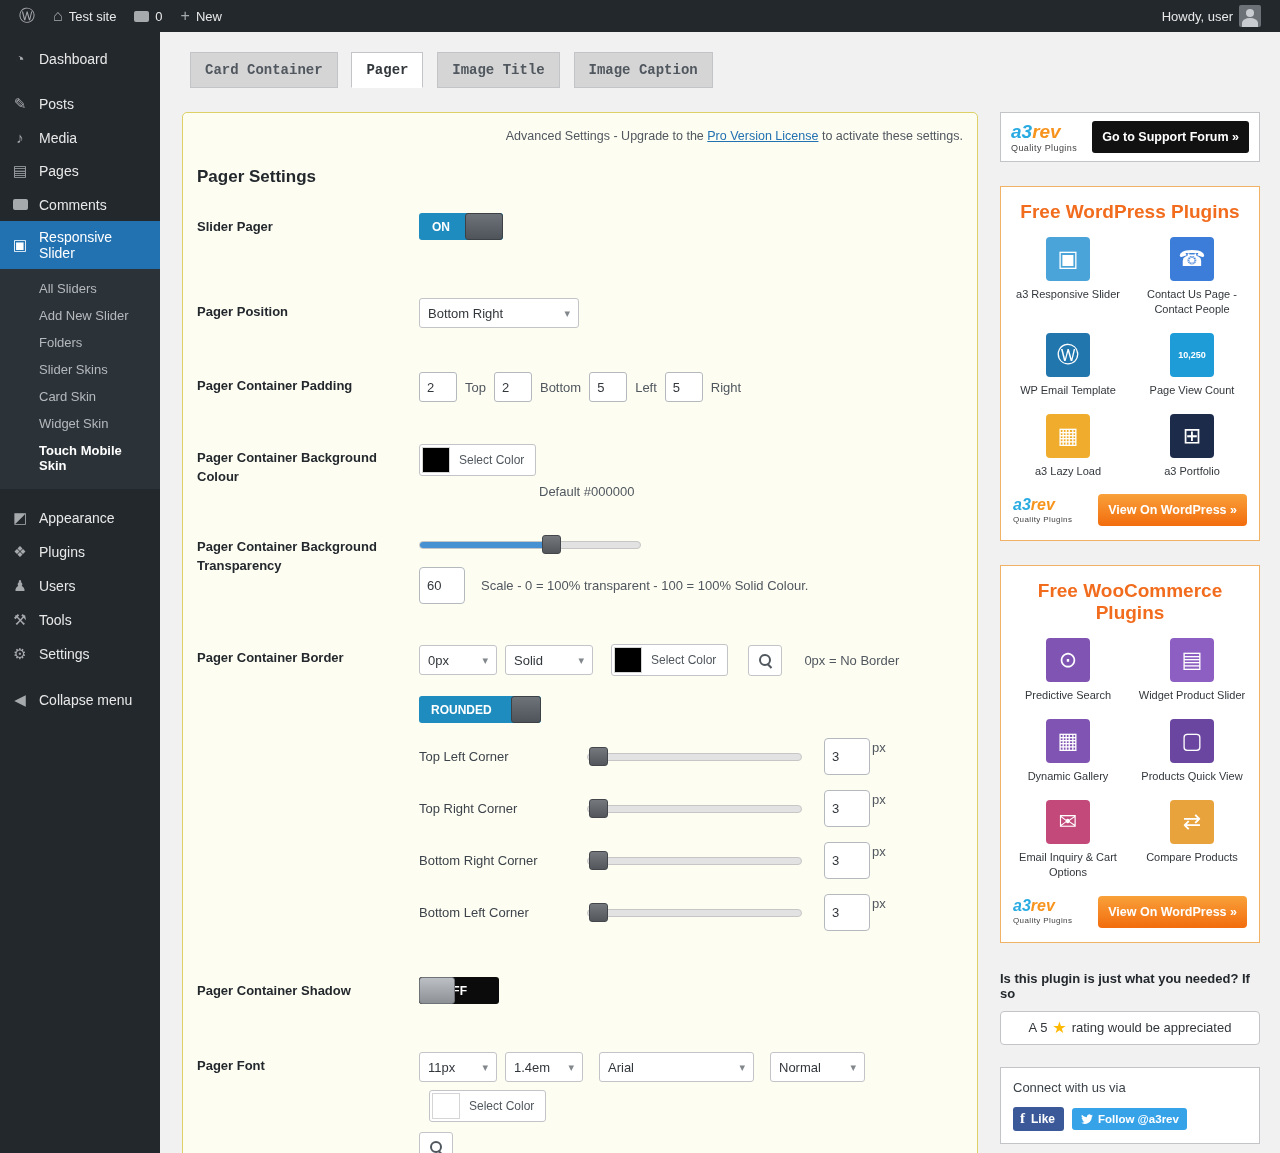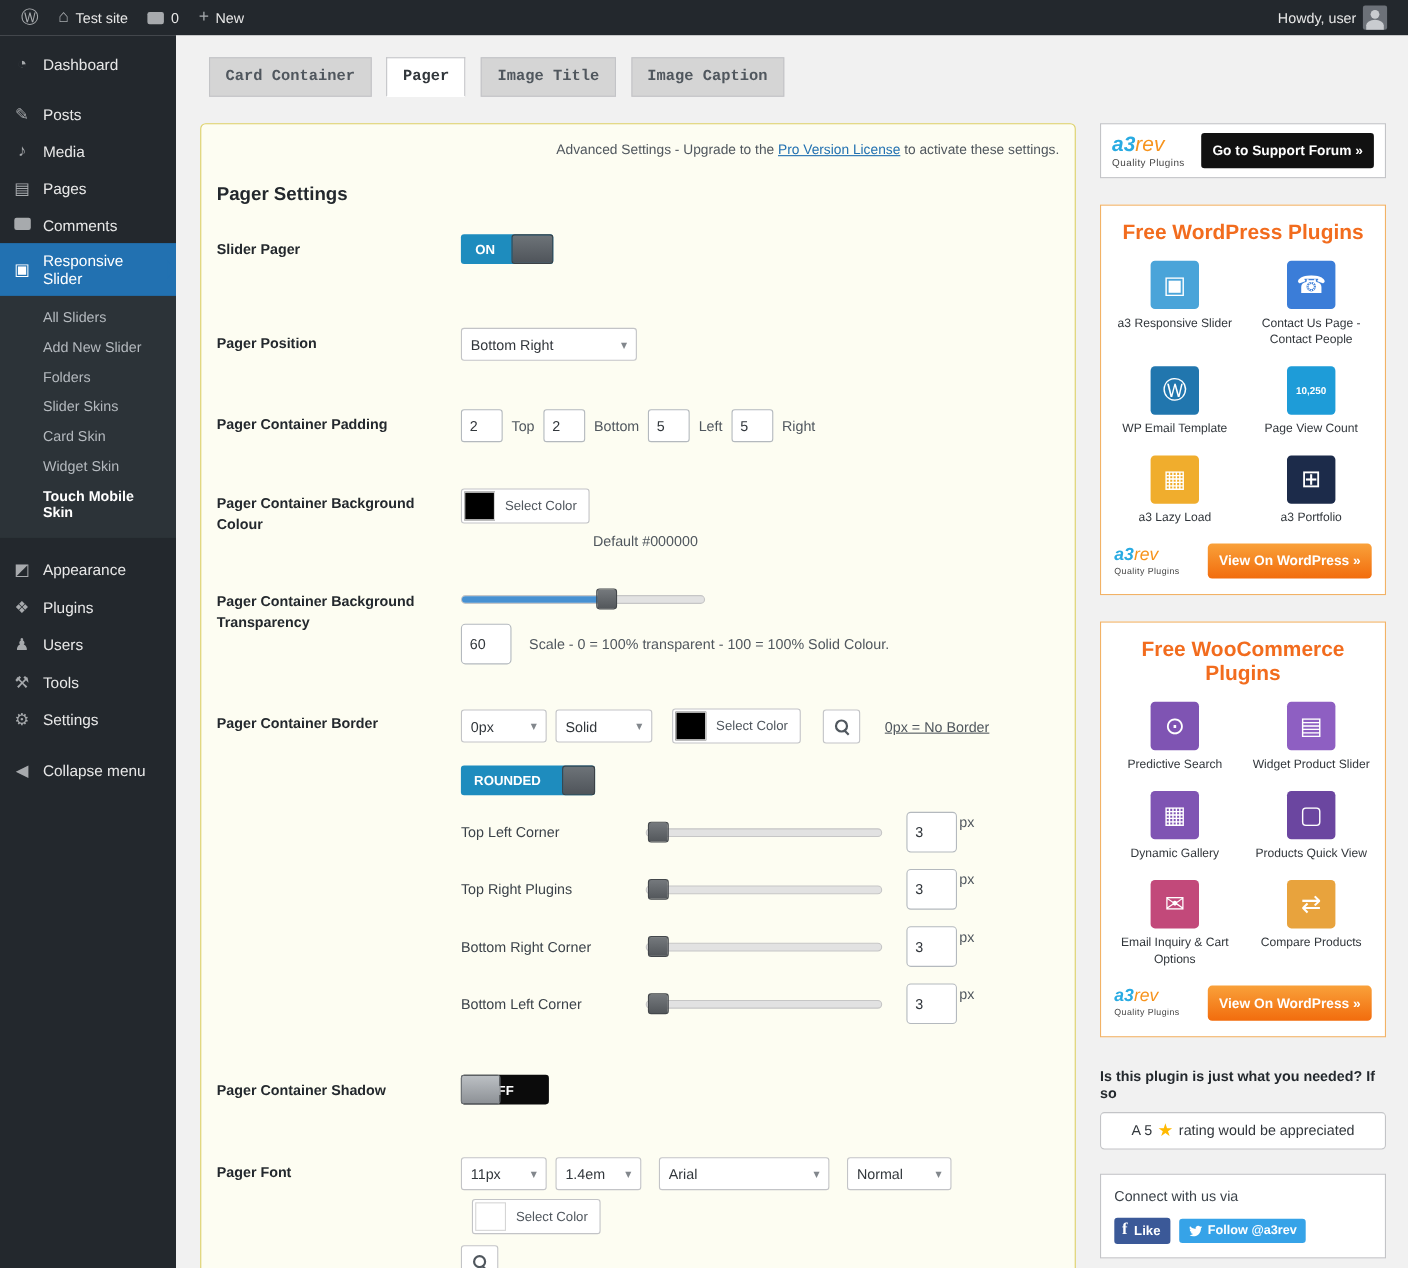--- a/index.html
+++ b/index.html
@@ -101,21 +101,21 @@
   .corner-label { width:168px; flex:none; color:#3c434a; }
   .corner-row .num-lg { margin-left:22px; }
   .corner-row .unit { margin-left:2px; align-self:flex-start; margin-top:2px; }
 
   
   .right-col { width:260px; flex:none; margin-left:22px; }
   .box { background:#fff; border:1px solid #c3c4c7; }
   .support-box { display:flex; align-items:center; gap:10px; padding:8px 10px; height:50px; }
   .a3rev-logo { line-height:1; }
   .a3rev-logo .a3 { color:#29abe2; font-weight:bold; font-style:italic; font-size:19px; }
-  .a3rev-logo .rev { color:#f7941e; font-weight:normal; font-style:italic; font-size:19px; }
+  .a3rev-logo .rev { color:#f7941e; font-weight:bold; font-style:italic; font-size:19px; }
   .a3rev-logo .ql { font-size:9px; color:#444; margin-top:3px; letter-spacing:.4px; }
   .btn-black { background:#111; color:#fff; font-weight:bold; font-size:12.5px; border:none; border-radius:3px; padding:9px 10px; cursor:pointer; margin-left:auto; font-family:inherit; }
 
   .plugin-panel { border:1px solid #f2b266; background:#fff; margin-top:24px; padding:14px 12px 14px 12px; }
   .plugin-title { text-align:center; color:#f26c1e; font-size:19px; font-weight:bold; margin-bottom:14px; }
   .pgrid { display:grid; grid-template-columns:1fr 1fr; gap:16px 14px; }
   .pitem { text-align:center; cursor:pointer; }
   .tile { width:44px; height:44px; margin:0 auto 6px auto; border-radius:4px; color:#fff; display:flex; align-items:center; justify-content:center; font-size:22px; }
   .pitem .pname { font-size:11px; color:#32373c; line-height:1.35; }
   .wp-grid .pitem:nth-child(1) .tile{background:#4aa4d9}
@@ -327,40 +327,40 @@
                   <span>Solid</span>
                   <span class="sel-arrow">▾</span>
                 </div>
                 <div class="colorsel" style="margin-left:10px;">
                   <span class="swatch" style="background:#000;"></span>
                   <span class="cs-label">Select Color</span>
                 </div>
                 <span class="icon-btn" style="margin-left:12px;">
                   <span class="mag"></span>
                 </span>
-                <span class="hint" style="margin-left:14px;text-decoration:underline;">0px = No Border</span>
+                <span class="hint" style="margin-left:14px;">0px = No Border</span>
               </div>
 
               <div style="margin-top:20px;">
                 <div class="toggle toggle-rounded">
                   <span class="tg-label">ROUNDED</span>
                   <span class="tg-knob"></span>
                 </div>
               </div>
 
               <div class="corner-row">
                 <span class="corner-label">Top Left Corner</span>
                 <div class="hslider slider-corner">
                   <div class="handle" style="left:1px;"></div>
                 </div>
                 <input class="num num-lg" value="3" style="">
                 <span class="unit">px</span>
               </div>
               <div class="corner-row">
-                <span class="corner-label">Top Right Plugins</span>
+                <span class="corner-label">Top Right Corner</span>
                 <div class="hslider slider-corner">
                   <div class="handle" style="left:1px;"></div>
                 </div>
                 <input class="num num-lg" value="3" style="">
                 <span class="unit">px</span>
               </div>
               <div class="corner-row">
                 <span class="corner-label">Bottom Right Corner</span>
                 <div class="hslider slider-corner">
                   <div class="handle" style="left:1px;"></div>

